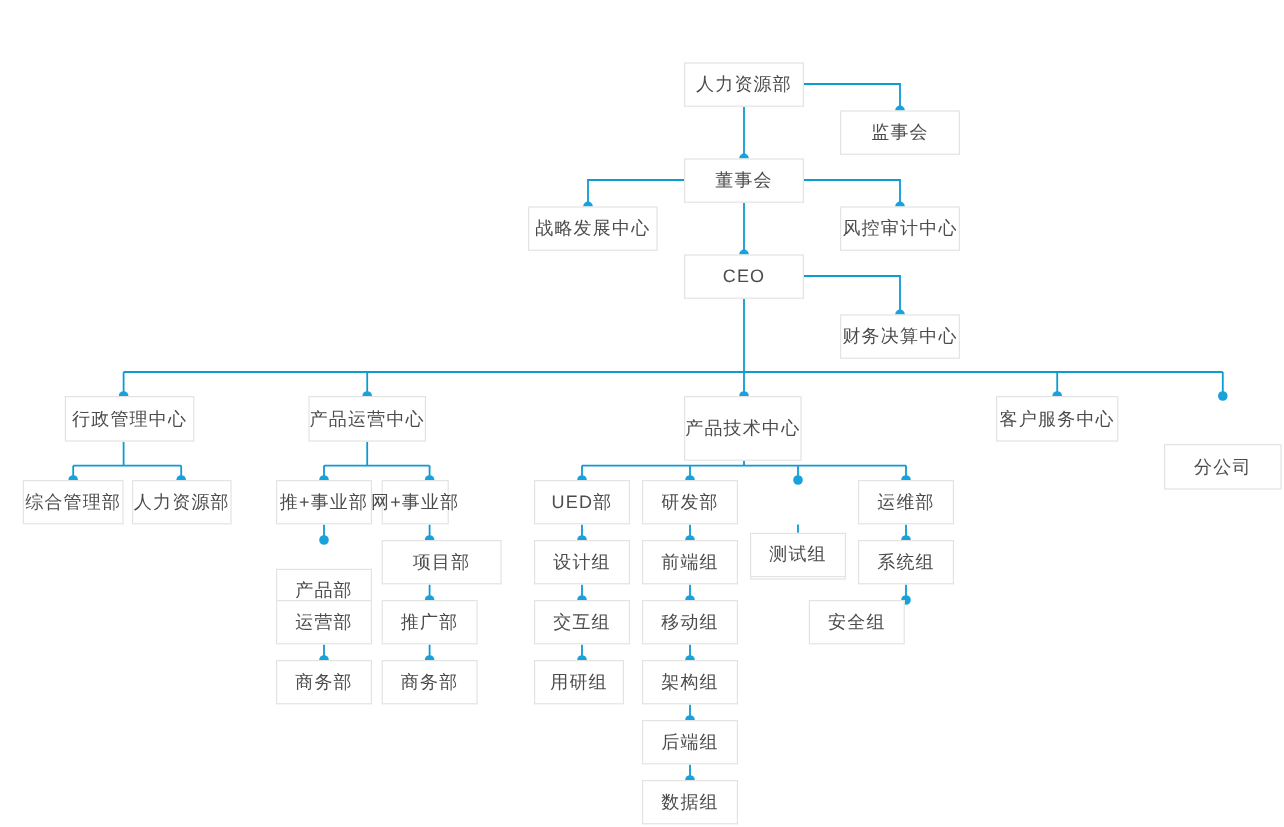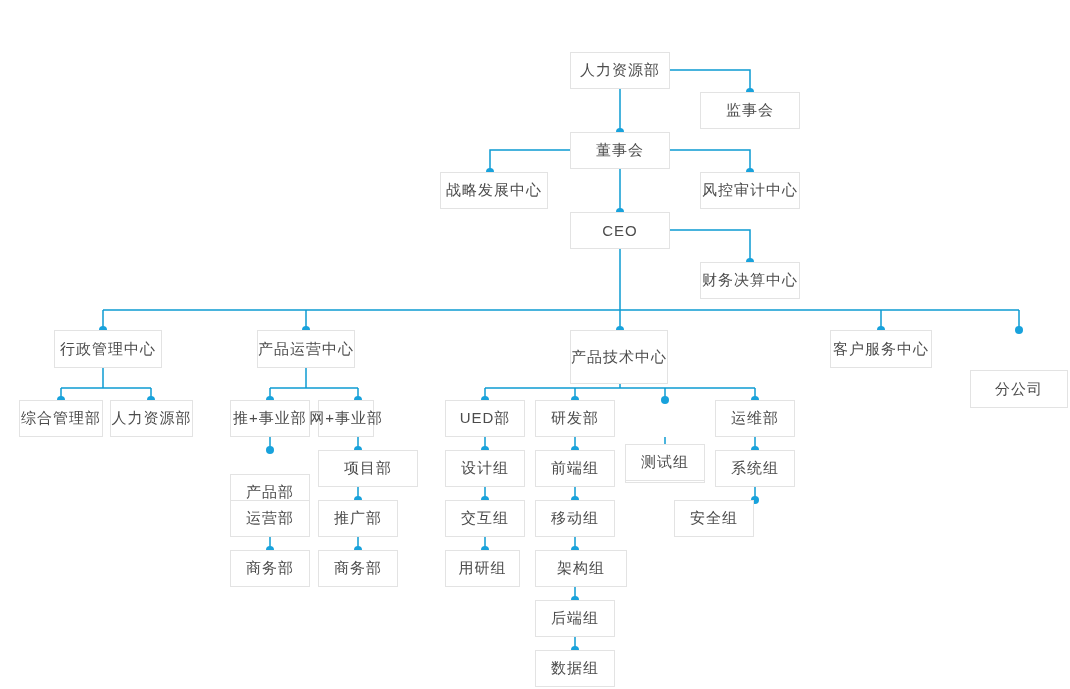--- a/index.html
+++ b/index.html
@@ -148,17 +148,17 @@
       <div class="node" style="left: 625px; top: 444px; width: 80px; height: 37px;">测试组</div>
       <div class="node" style="left: 715px; top: 450px; width: 80px; height: 37px;">系统组</div>
       <div class="node" style="left: 230px; top: 500px; width: 80px; height: 37px;">运营部</div>
       <div class="node" style="left: 318px; top: 500px; width: 80px; height: 37px;">推广部</div>
       <div class="node" style="left: 445px; top: 500px; width: 80px; height: 37px;">交互组</div>
       <div class="node" style="left: 535px; top: 500px; width: 80px; height: 37px;">移动组</div>
       <div class="node" style="left: 674px; top: 500px; width: 80px; height: 37px;">安全组</div>
       <div class="node" style="left: 230px; top: 550px; width: 80px; height: 37px;">商务部</div>
       <div class="node" style="left: 318px; top: 550px; width: 80px; height: 37px;">商务部</div>
       <div class="node" style="left: 445px; top: 550px; width: 75px; height: 37px;">用研组</div>
-      <div class="node" style="left: 535px; top: 550px; width: 92px; height: 37px;">架构组</div>
+      <div class="node" style="left: 535px; top: 550px; width: 80px; height: 37px;">架构组</div>
       <div class="node" style="left: 535px; top: 600px; width: 80px; height: 37px;">后端组</div>
       <div class="node" style="left: 535px; top: 650px; width: 80px; height: 37px;">数据组</div>
     </div>
 </div>
 
 </body></html>

